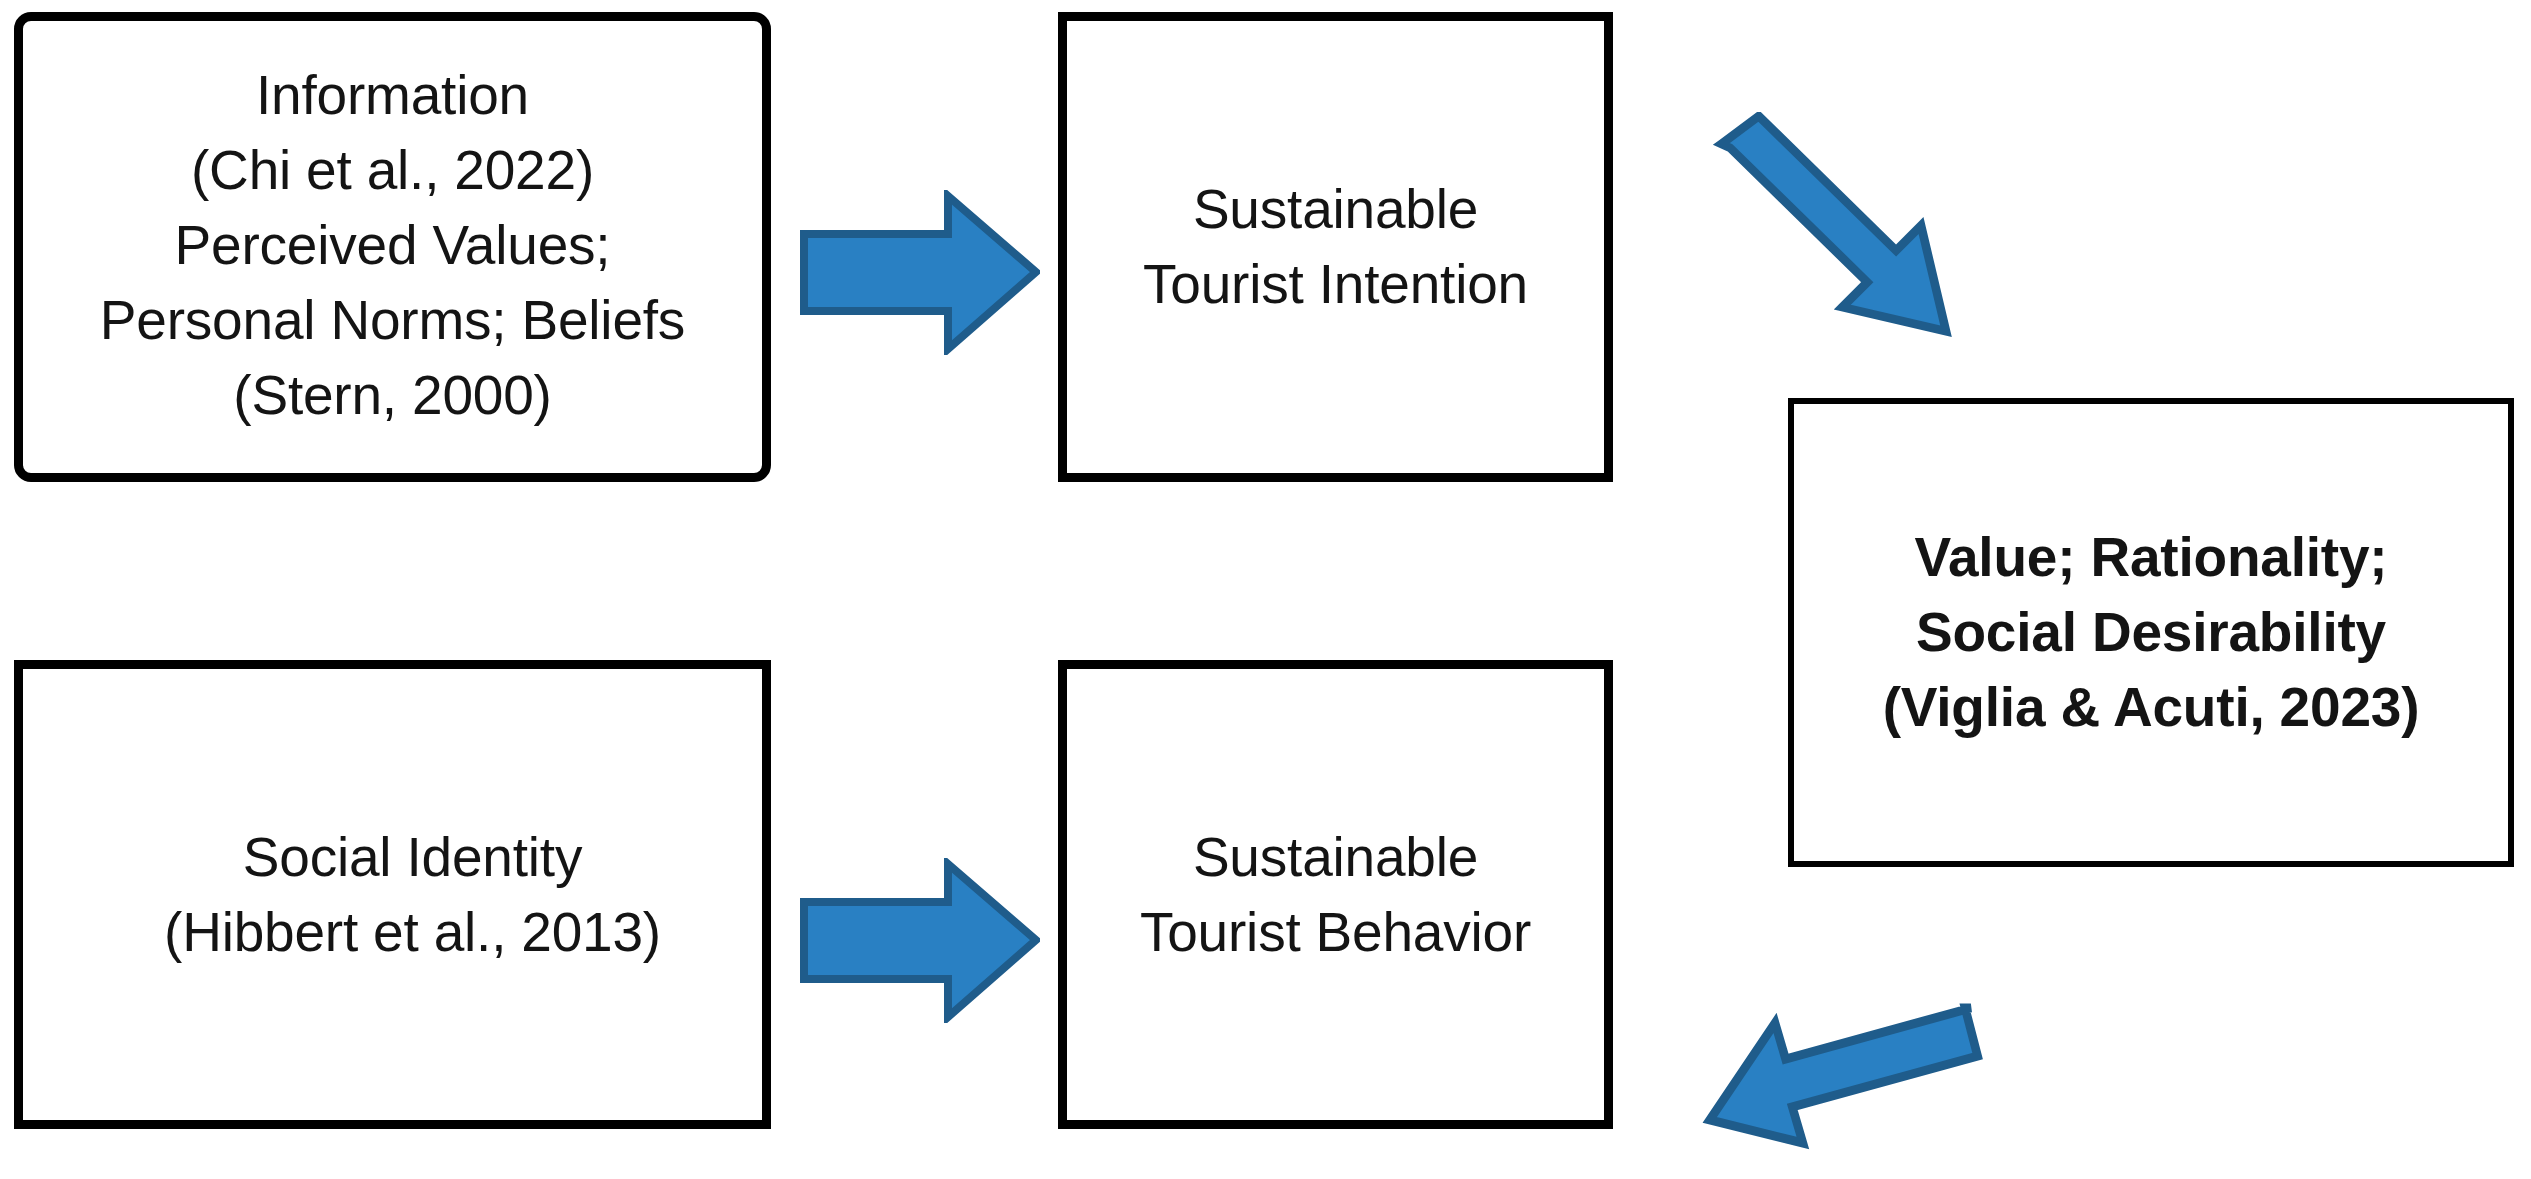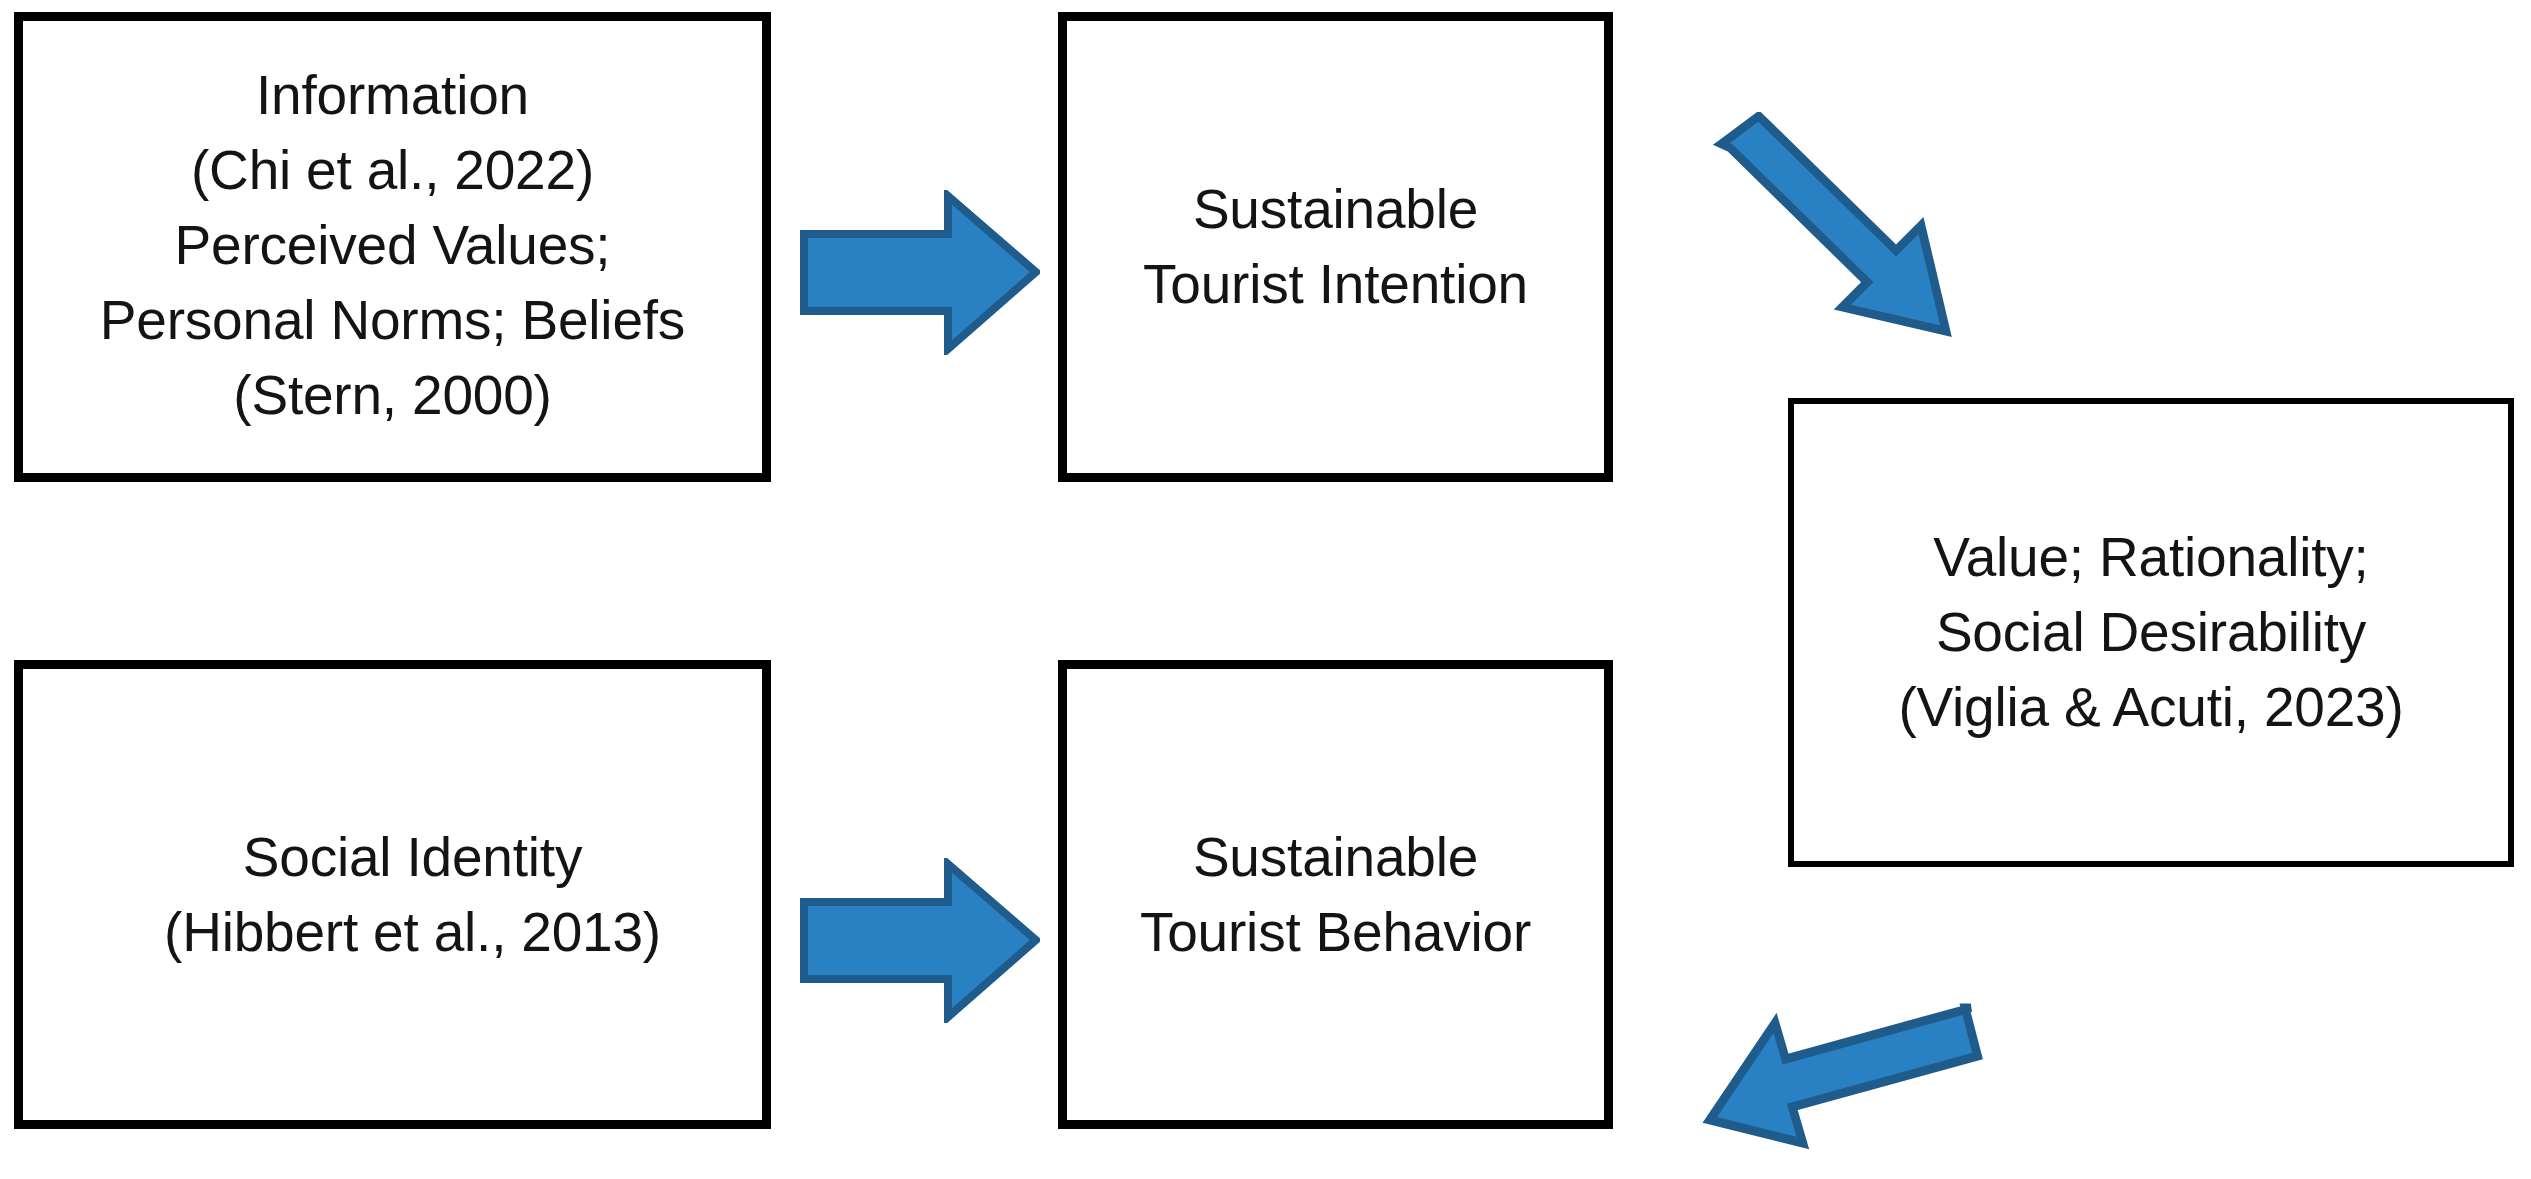--- a/index.html
+++ b/index.html
@@ -25,34 +25,34 @@
     box-sizing: border-box;
     background: #ffffff;
     border-style: solid;
     border-color: #000000;
     display: flex;
     align-items: center;
     justify-content: center;
     text-align: center;
   }
   .box-thick { border-width: 9px; }
-  .box-thin  { border-width: 6px; }
+  .box-thin  { border-width: 6px; font-weight: bold; }
 
   .box-text {
     color: #141414;
     font-size: 55px;
     line-height: 75px;
     letter-spacing: -0.2px;
     white-space: pre-line;
     padding: 0 6px;
   }
 
   
   #box-information {
-    left: 14px;  top: 12px;  width: 757px;  height: 470px;
+    left: 14px;  top: 12px;  width: 757px;  height: 470px; border-radius: 17px;
   }
   #box-information .box-text { transform: translateY(-2px); }
 
   #box-intention {
     left: 1058px; top: 12px; width: 555px; height: 470px;
   }
   #box-value {
     left: 1788px; top: 398px; width: 726px; height: 469px;
   }
   #box-social-identity {

